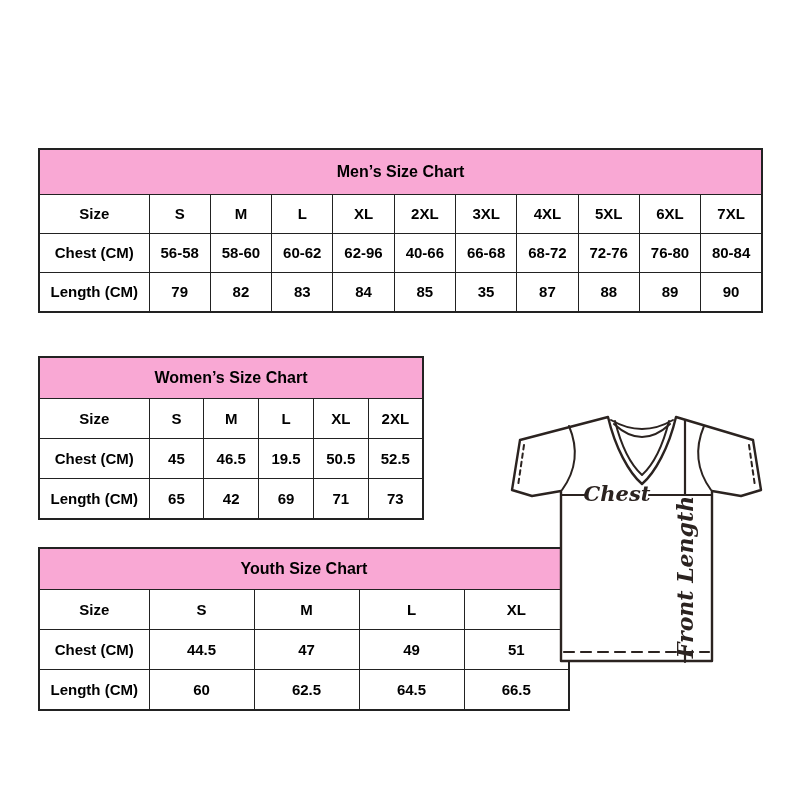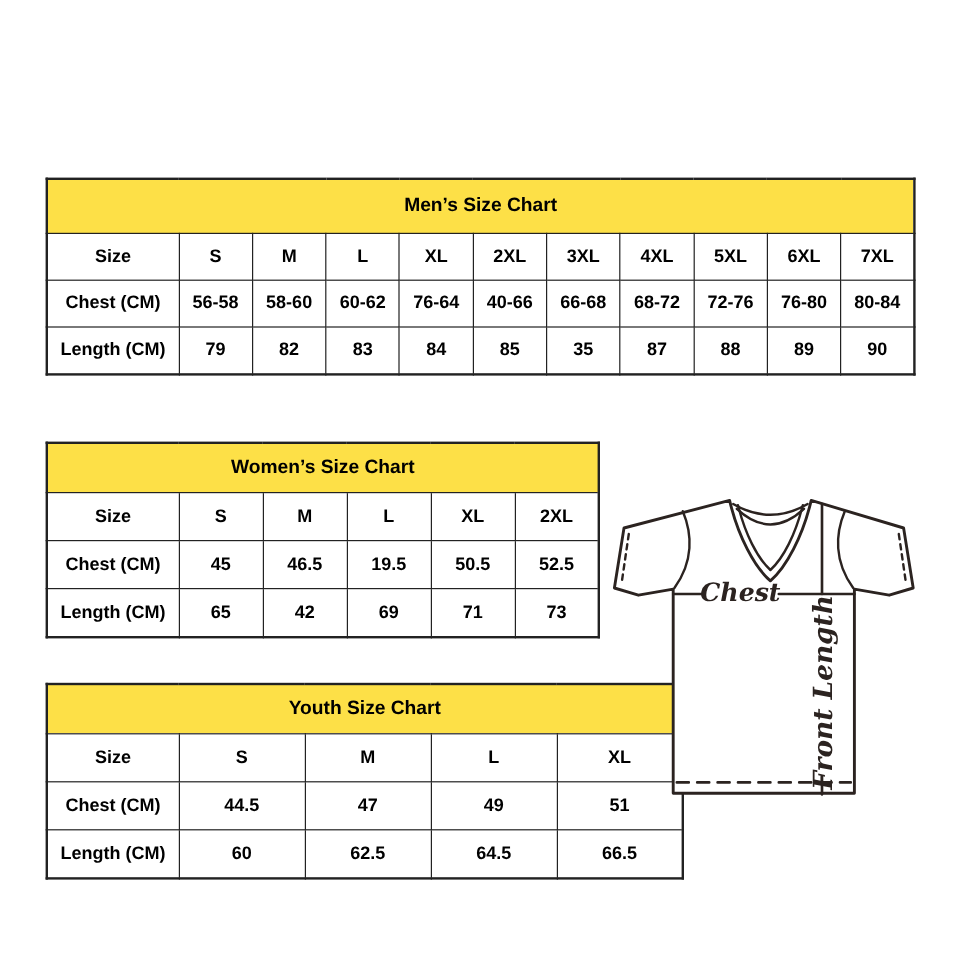--- a/index.html
+++ b/index.html
@@ -14,26 +14,26 @@
   table.size-table{
     position:absolute;border-collapse:collapse;table-layout:fixed;
     border:2.5px solid #222222;background:#fff;
   }
   table.size-table th,table.size-table td{
     border:1.5px solid #222222;text-align:center;vertical-align:middle;
     font-weight:bold;font-size:15px;padding:0;line-height:1.15;
     overflow:hidden;white-space:nowrap;
   }
   table.size-table .chart-title-cell{
-    background:#fde047;font-size:16px;height:44px;
+    background:#f9a8d4;font-size:16px;height:44px;
   }
   #mens-table{left:38px;top:148px;width:725px;}
   #mens-table tr.data-row{height:39px;}
-  #womens-table{left:38px;top:368px;width:462px;}
-  #youth-table{left:38px;top:569px;width:532px;}
+  #womens-table{left:38px;top:356px;width:386px;}
+  #youth-table{left:38px;top:547px;width:532px;}
   #womens-table tr.data-row,#youth-table tr.data-row{height:40px;}
   #womens-table .chart-title-cell,#youth-table .chart-title-cell{height:40px;}
   .label-col{width:110px;}
   .jersey-wrap{position:absolute;left:505px;top:395px;width:275px;height:285px;}
   .jersey-wrap svg{display:block;width:275px;height:285px;}
   .measure-label{
     font-family:"DejaVu Serif",serif;font-style:italic;font-weight:bold;
     fill:#2b2320;
   }
 </style>
@@ -72,21 +72,21 @@
         <td>4XL</td>
         <td>5XL</td>
         <td>6XL</td>
         <td>7XL</td>
       </tr>
       <tr class="data-row">
         <th>Chest (CM)</th>
         <td>56-58</td>
         <td>58-60</td>
         <td>60-62</td>
-        <td>76-64</td>
+        <td>62-96</td>
         <td>40-66</td>
         <td>66-68</td>
         <td>68-72</td>
         <td>72-76</td>
         <td>76-80</td>
         <td>80-84</td>
       </tr>
       <tr class="data-row">
         <th>Length (CM)</th>
         <td>79</td>

